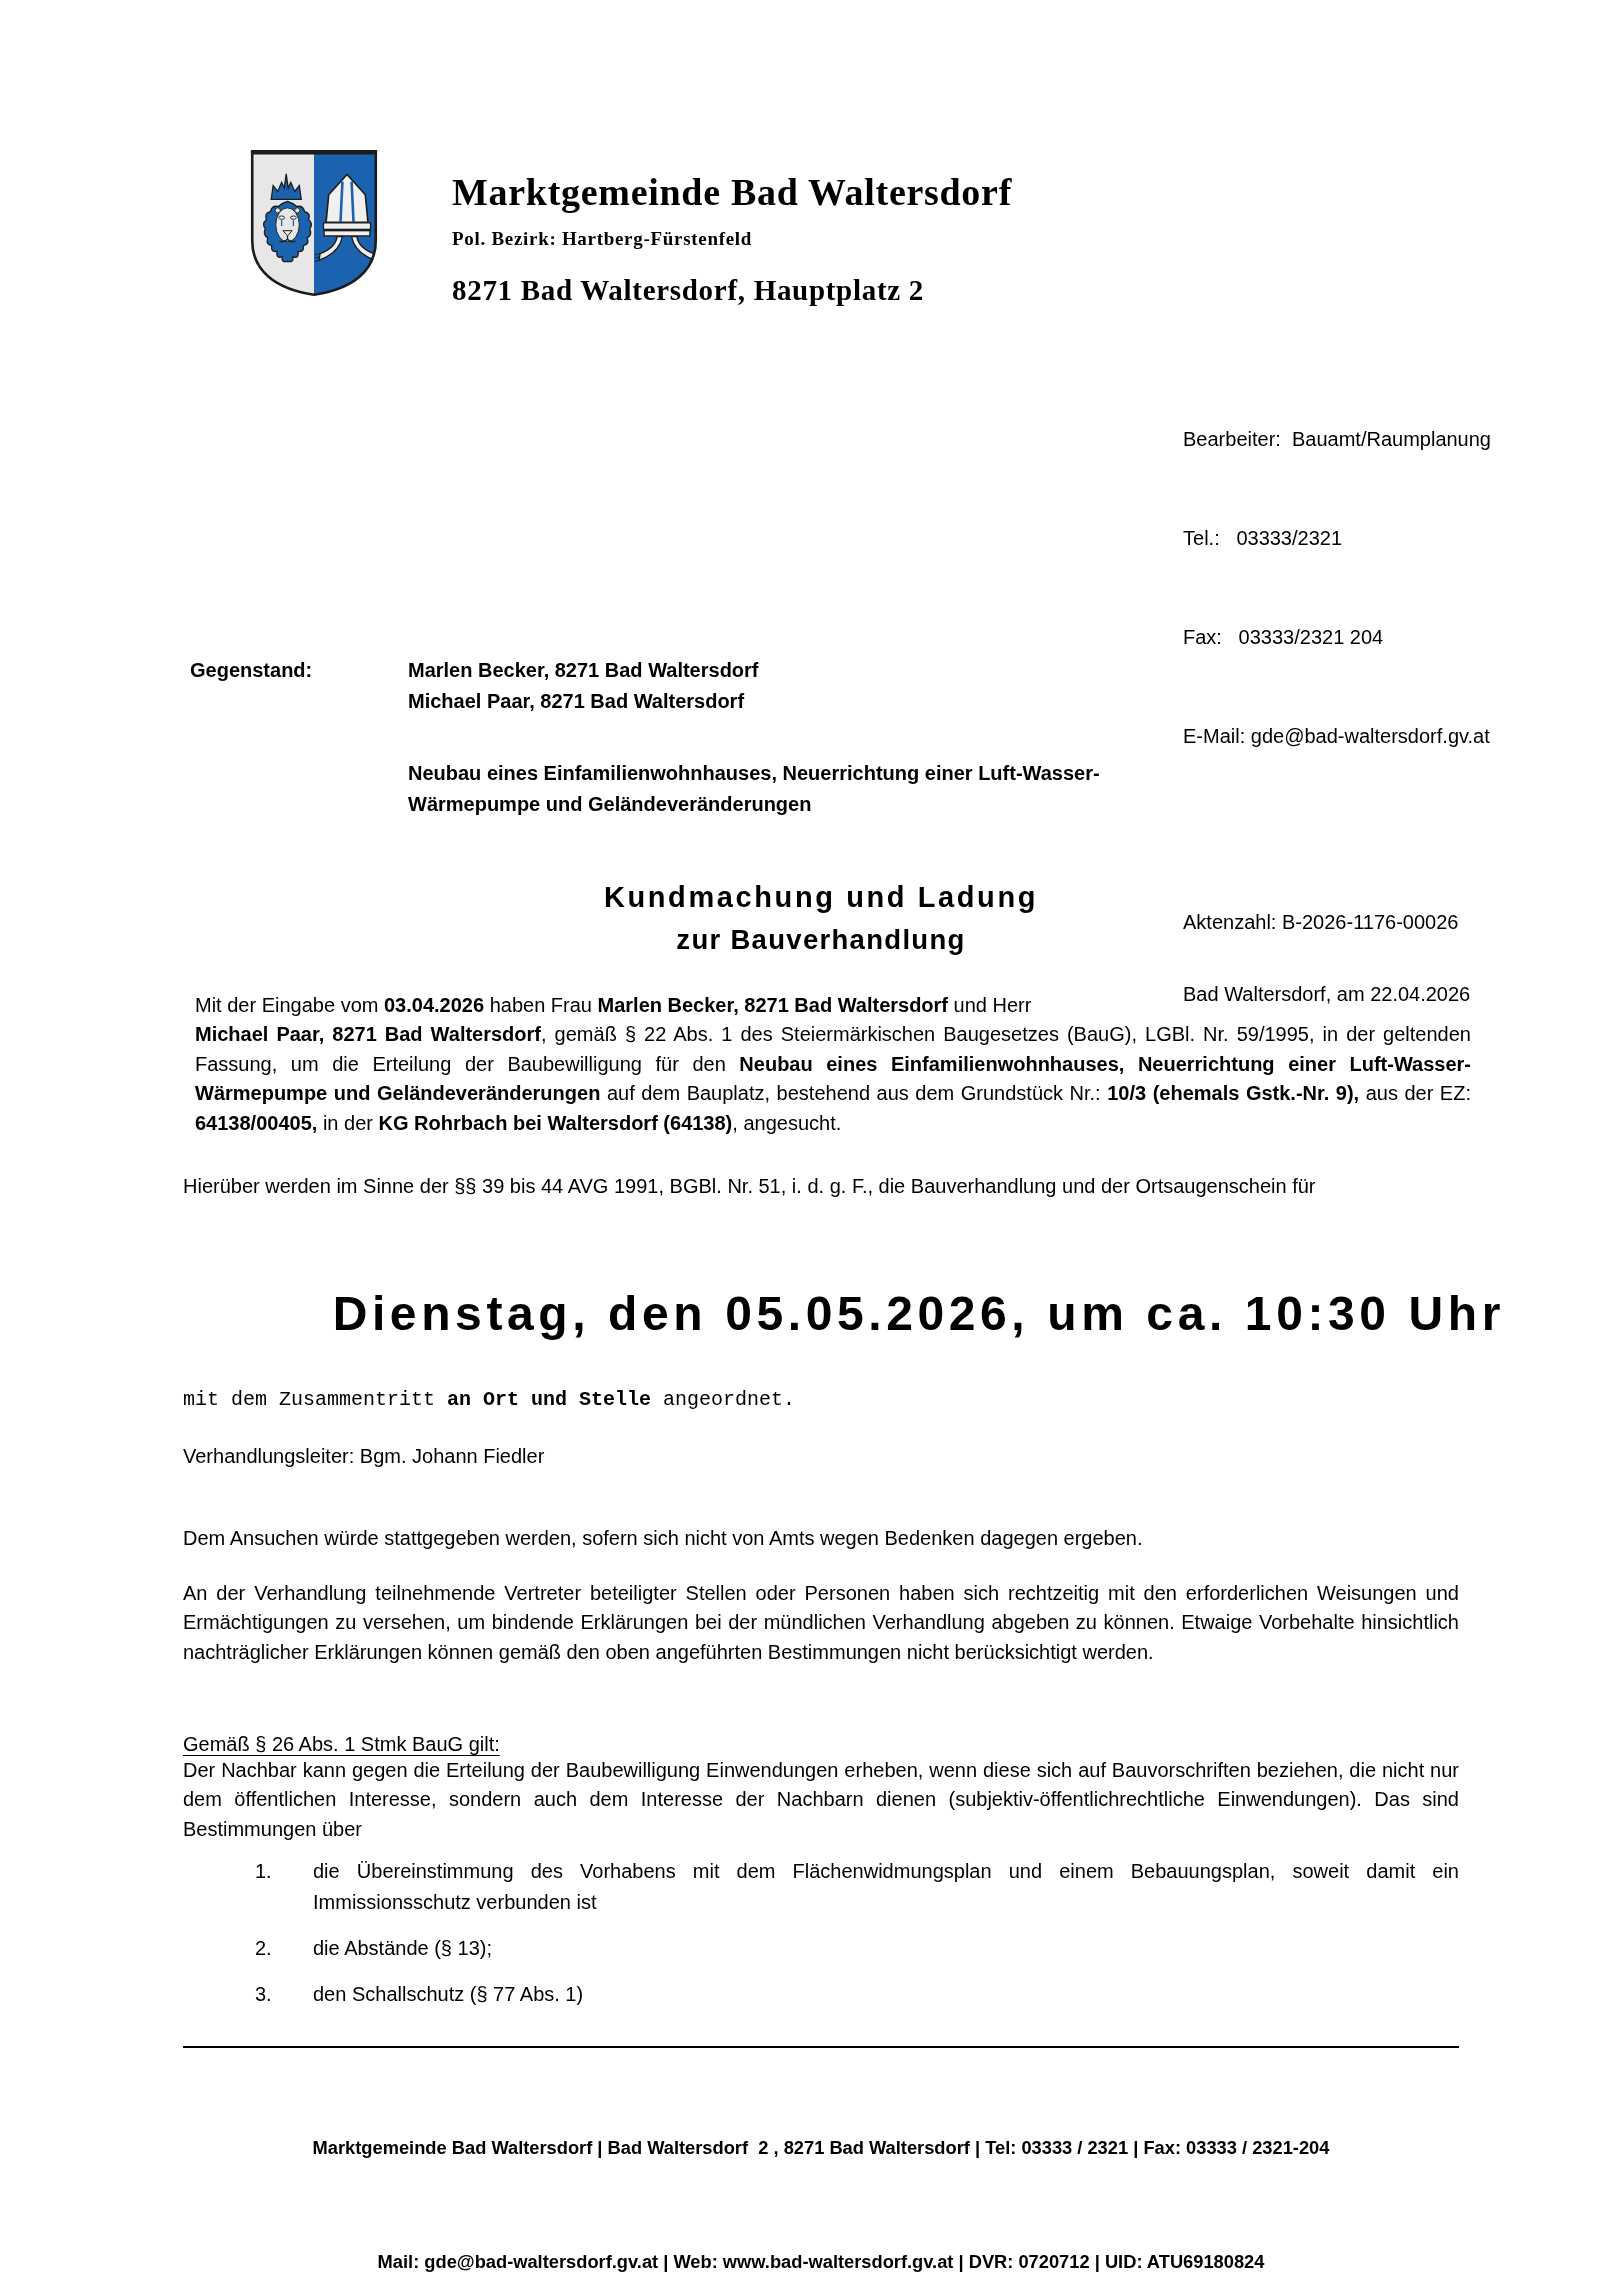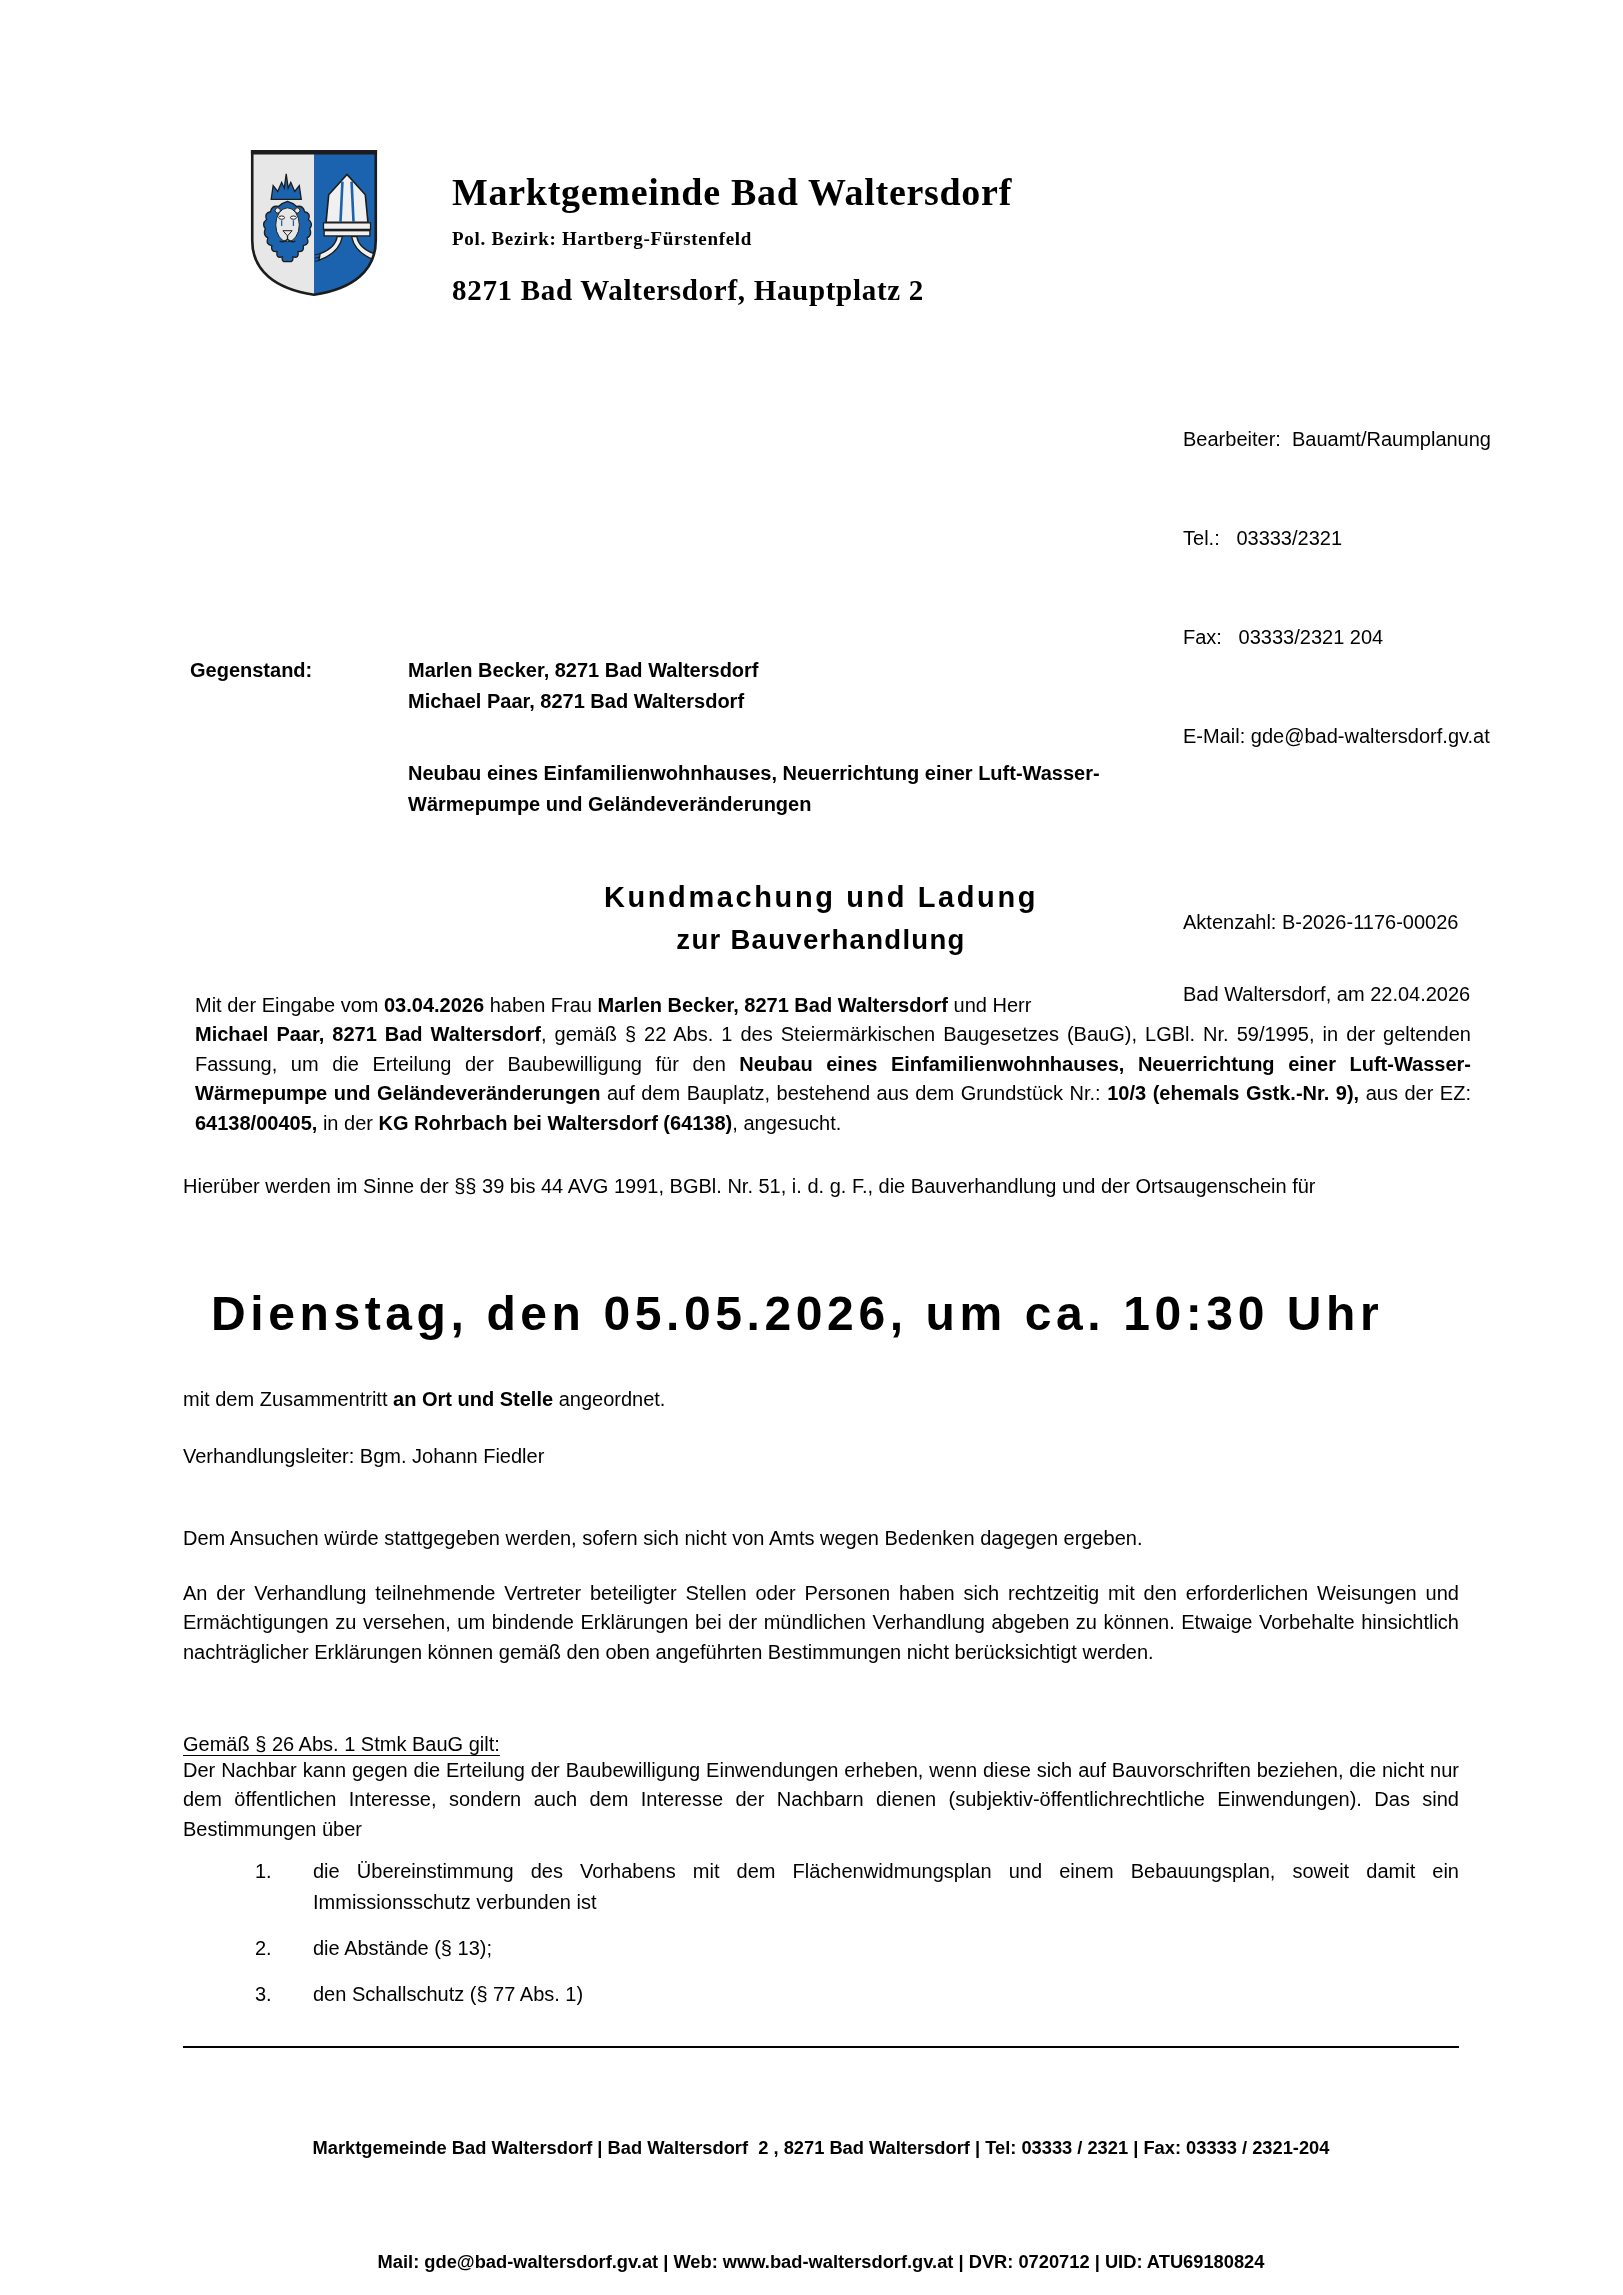--- a/index.html
+++ b/index.html
@@ -24,22 +24,22 @@
   .subject .proj{margin-top:41px;}
   
   .title{left:183px;top:876px;width:1276px;text-align:center;font-weight:bold;}
   .title .main{font-size:29px;line-height:43px;letter-spacing:2.6px;}
   .title .sub{font-size:27.5px;line-height:31px;margin-top:5.2px;letter-spacing:1.3px;}
   
   .blk{left:183px;width:1276px;font-size:20px;line-height:29.4px;}
   .just{text-align:justify;}
   .p1{top:991px;margin-left:12px;}
   .p2{top:1140px;margin-top:32px;}
-  .date{left:198px;top:1288px;width:1309px;font-size:48px;line-height:52px;font-weight:bold;letter-spacing:4.6px;padding-left:13px;}
-  .p3{top:1385px;}
+  .date{left:183px;top:1288px;width:1309px;font-size:48px;line-height:52px;font-weight:bold;letter-spacing:4.6px;padding-left:13px;text-align:right;}
+  .p3{top:1385px;font-family:Liberation Mono, monospace;}
   .leader{top:1442px;}
   .p4{top:1524px;}
   .p5{top:1579px;}
   .lawhead{top:1730px;}
   .lawhead span{text-decoration:underline;text-underline-offset:3.9px;text-decoration-thickness:1.3px;}
   .p6{top:1756px;}
   .list{left:183px;top:1856px;width:1276px;font-size:20px;line-height:31px;}
   .li{display:flex;margin-bottom:15px;}
   .li .num{flex:0 0 58px;margin-left:72px;}
   .li .txt{width:1146px;text-align:justify;}

